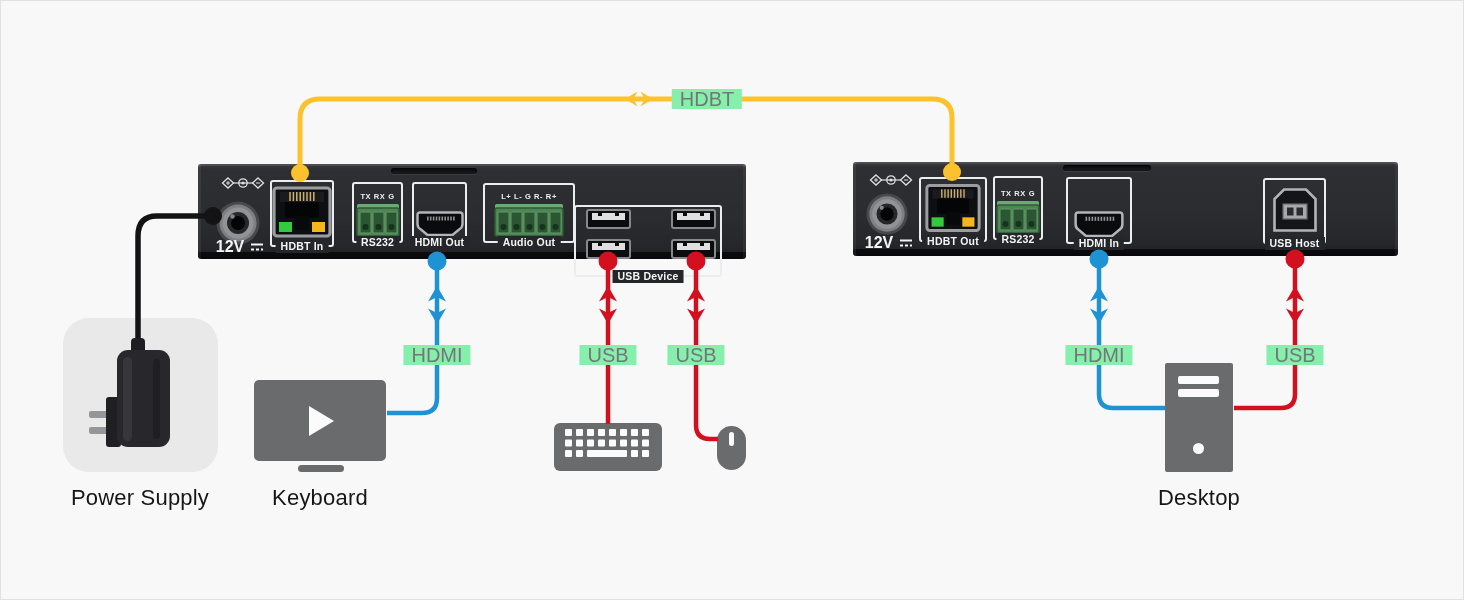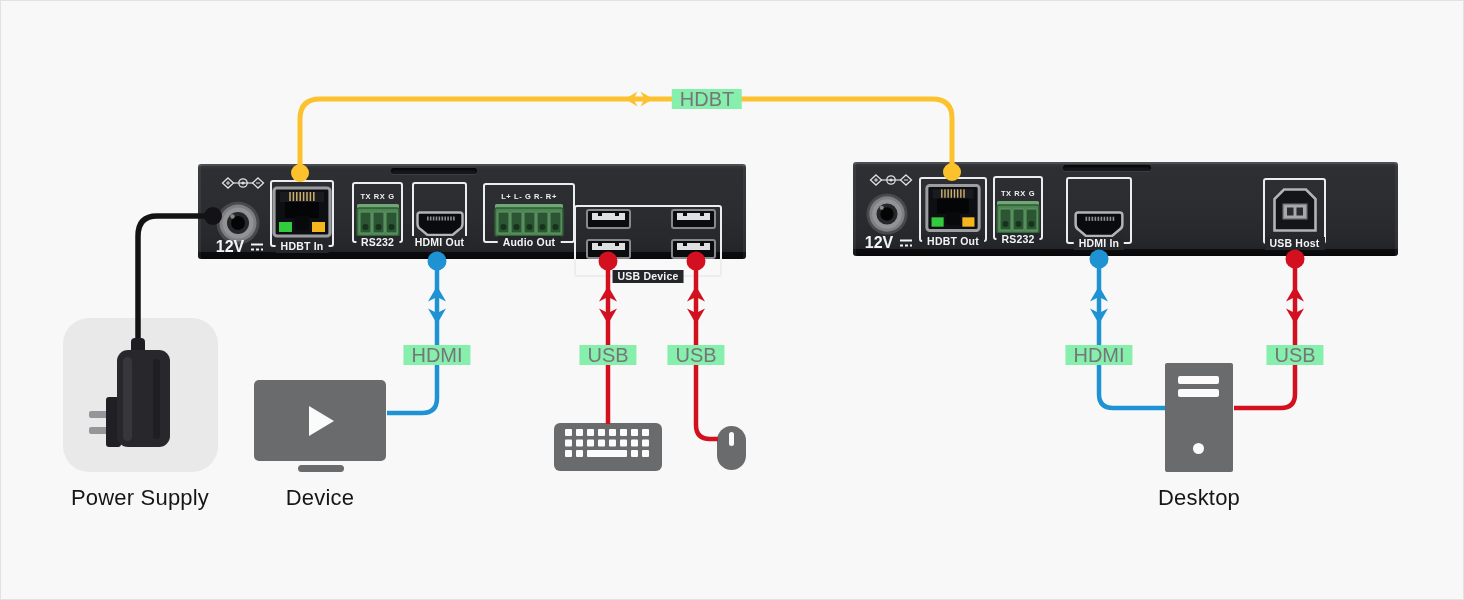--- a/index.html
+++ b/index.html
@@ -362,16 +362,16 @@
   </svg>
 
   <div class="clabel" style="left:706px;top:88px;">HDBT</div>
   <div class="clabel" style="left:436px;top:344px;">HDMI</div>
   <div class="clabel" style="left:607px;top:344px;">USB</div>
   <div class="clabel" style="left:695px;top:344px;">USB</div>
   <div class="clabel" style="left:1098px;top:344px;">HDMI</div>
   <div class="clabel" style="left:1294px;top:344px;">USB</div>
 
   <div class="plabel" style="left:139px;top:486px;">Power Supply</div>
-  <div class="plabel" style="left:319px;top:486px;">Device</div>
+  <div class="plabel" style="left:319px;top:486px;">Keyboard</div>
   <div class="plabel" style="left:1198px;top:486px;">Desktop</div>
 
 </div>
 
 </body></html>

